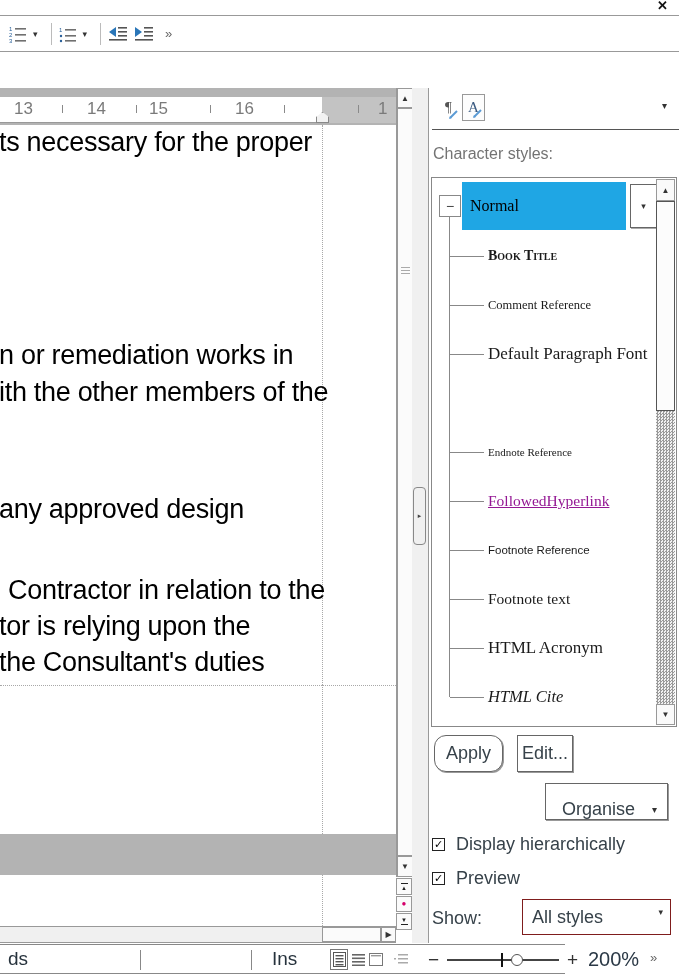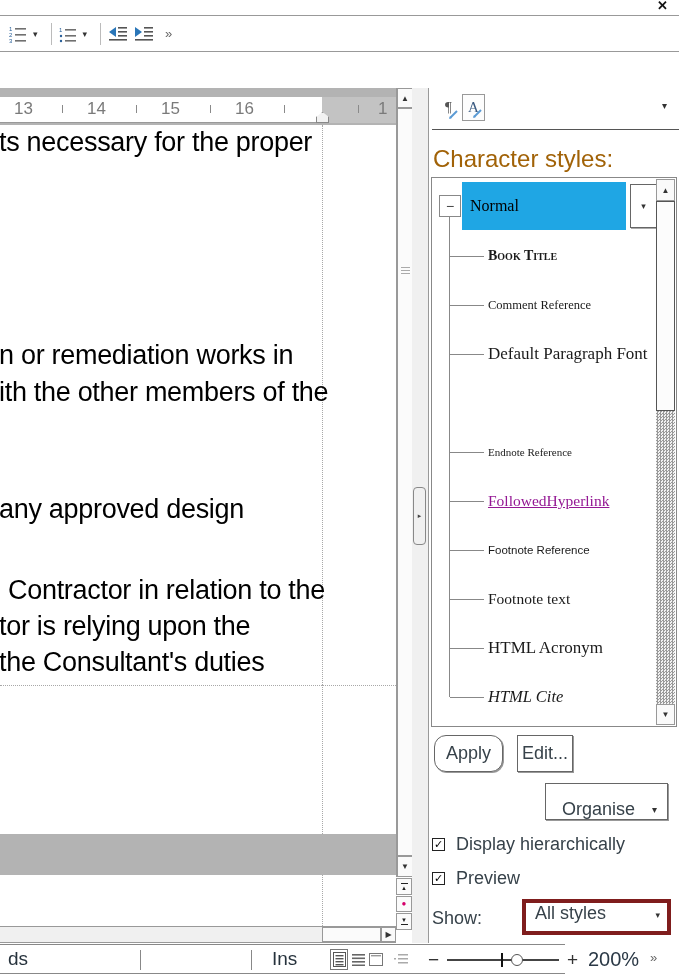--- a/index.html
+++ b/index.html
@@ -54,21 +54,21 @@
 
   
   .panel { position:absolute; left:429px; top:88px; width:250px; height:855px; background:#fff; }
   .tabbar { position:absolute; left:8px; top:6px; display:flex; align-items:flex-end; gap:2px; }
   .tab-icon { width:23px; height:27px; display:flex; align-items:center; justify-content:center; position:relative; }
   .tab-icon.sel { border:1px solid #999; background:#fdfdfd; }
   .tab-glyph { font-family:"Liberation Serif",serif; font-size:15px; color:#555; }
   .pen { position:absolute; right:1px; bottom:2px; width:10px; height:10px; }
   .panel-caret { position:absolute; right:12px; top:12px; font-size:10px; color:#333; }
   .panel-rule { position:absolute; left:3px; top:41px; width:247px; height:1px; background:#555; }
-  .panel-title { position:absolute; left:4px; top:57px; font-size:24px; color:#a16207; }
+  .panel-title { position:absolute; left:4px; top:57px; font-size:16px; color:#737373; }
 
   
   .listbox { position:absolute; left:2px; top:89px; width:246px; height:550px; border:1px solid #888; background:#fff; font-family:"Liberation Serif",serif; }
   .expander { position:absolute; left:7px; top:17px; width:22px; height:22px; border:1px solid #888; background:#fff; display:flex; align-items:center; justify-content:center; font-size:14px; color:#444; font-family:"Liberation Sans",sans-serif; }
   .sel-item { position:absolute; left:30px; top:4px; width:164px; height:48px; display:flex; align-items:center; padding-left:8px; font-size:16px; color:#000; }
   .combo-btn { position:absolute; left:198px; top:6px; width:27px; height:44px; background:#fff; border:1px solid #666; box-shadow:1px 1px 0 #aaa; display:flex; align-items:center; justify-content:center; font-size:9px; color:#333; }
   .tree-vline { position:absolute; left:17px; top:39px; width:0; height:480px; border-left:1px solid #888; }
   .list-item { position:absolute; left:0; width:222px; height:24px; line-height:24px; padding-left:56px; white-space:nowrap; color:#1a1a1a; }
   .list-item::before { content:""; position:absolute; left:18px; top:12px; width:34px; height:1px; background:#888; }
   .s-booktitle { font-weight:bold; font-variant:small-caps; font-size:14px; }
@@ -89,21 +89,21 @@
   .lb-scroll .down { position:absolute; bottom:0; left:0; width:19px; height:21px; }
 
   
   .pbtn { position:absolute; height:37px; background:#fff; border:1px solid #666; box-shadow:1px 1px 0 #999; display:flex; align-items:center; justify-content:center; font-size:18px; color:#37424a; }
   .organise { justify-content:space-between; padding:16px 10px 0 16px; }
   .organise .car { font-size:10px; color:#333; margin-left:10px; }
   .cb-row { position:absolute; left:3px; display:flex; align-items:center; gap:11px; }
   .cb-box { width:13px; height:13px; border:1px solid #222; background:#fff; display:flex; align-items:center; justify-content:center; font-size:11px; color:#000; line-height:1; }
   .cb-label { font-size:18px; color:#37424a; }
   .show-label { position:absolute; left:3px; top:820px; font-size:18px; color:#37424a; }
-  .show-select { position:absolute; left:93px; top:811px; width:149px; height:36px; border:4px solid #7f1d1d; background:#fff; display:flex; align-items:flex-start; padding-left:9px; font-size:18px; color:#37424a; }
+  .show-select { position:absolute; left:93px; top:811px; width:149px; height:36px; border:1px solid #7f1d1d; background:#fff; display:flex; align-items:center; padding-left:9px; font-size:18px; color:#37424a; }
   .show-select .car { position:absolute; right:7px; top:7px; font-size:9px; color:#333; }
 
   
   .statusbar { position:absolute; left:0; top:944px; width:565px; height:30px; border-top:1px solid #888; border-bottom:1px solid #888; display:flex; align-items:center; font-size:19px; color:#26323c;padding-left:39px; }
   .st-sep { position:absolute; width:1px; height:20px; background:#888; top:5px; }
   .view-box { position:absolute; display:flex; align-items:center; justify-content:center; }
   .view-sel { border:1px solid #777; }
   .zoom-wrap { position:absolute; left:428px; top:0; height:29px; display:flex; align-items:center; color:#333; }
   .zslider { position:relative; width:112px; height:14px; margin:0 8px; }
   .zline { position:absolute; left:0; top:6px; width:112px; height:2px; background:#444; }
@@ -161,21 +161,21 @@
     </svg>
   </div>
   <span class="tb-overflow">»</span>
 </div>
 
 <div class="ruler">
   <div class="ruler-band"></div>
   <div class="ruler-gray"></div>
   <span class="ruler-num" style="left:14px;">13</span>
   <span class="ruler-num" style="left:87px;">14</span>
-  <span class="ruler-num" style="left:161px;">15</span>
+  <span class="ruler-num" style="left:149px;">15</span>
   <span class="ruler-num" style="left:235px;">16</span>
   <span class="ruler-num" style="left:378px;">1</span>
   <div class="ruler-tick" style="left:62px;"></div>
   <div class="ruler-tick" style="left:136px;"></div>
   <div class="ruler-tick" style="left:210px;"></div>
   <div class="ruler-tick" style="left:284px;"></div>
   <div class="ruler-tick" style="left:358px;"></div>
   <div class="ruler-marker"></div>
 </div>
 

